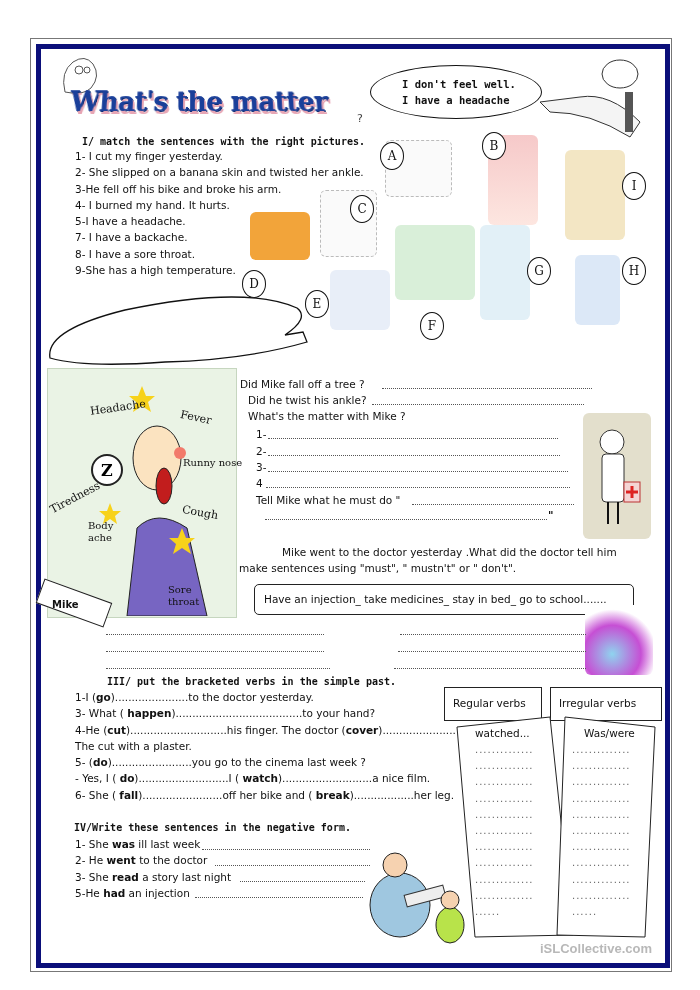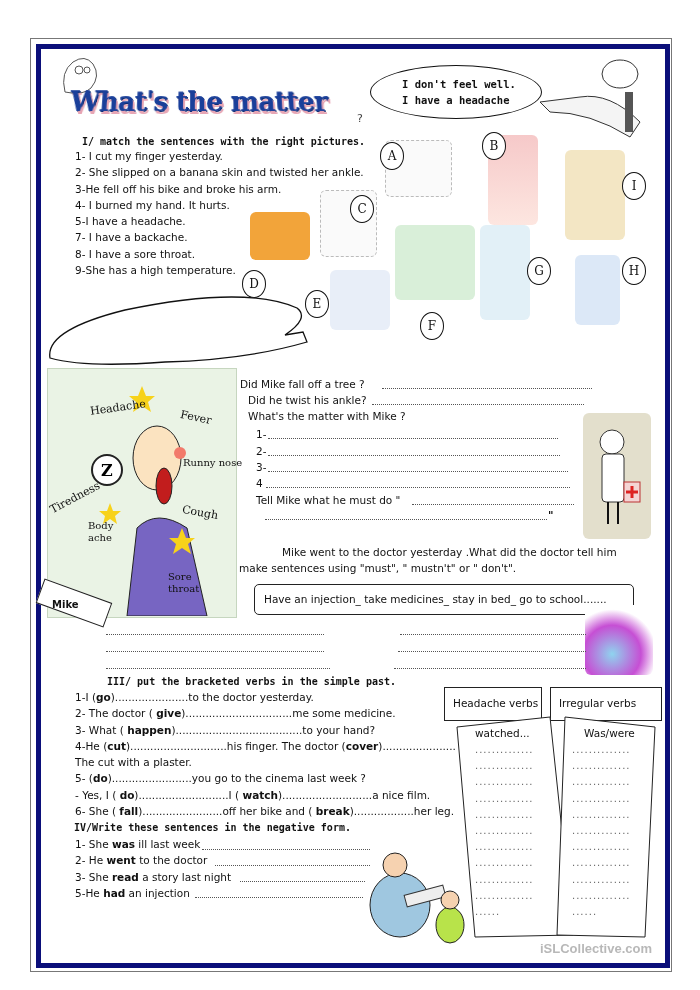--- a/index.html
+++ b/index.html
@@ -90,21 +90,21 @@
   <polygon points="95,18 99,28 108,28 101,34 104,44 95,38 86,44 89,34 82,28 91,28" fill="#f7d21b"></polygon>
   <polygon points="135,160 139,170 148,170 141,176 144,186 135,180 126,186 129,176 122,170 131,170" fill="#f7d21b"></polygon>
   <polygon points="63,135 66,143 74,143 68,148 70,156 63,151 56,156 58,148 52,143 60,143" fill="#f7d21b"></polygon>
 </svg>
 <div class="abs t" style="left:90px;top:400px;font-family:'DejaVu Serif',serif;font-size:11px;transform:rotate(-8deg);">Headache</div>
 <div class="abs t" style="left:180px;top:410px;font-family:'DejaVu Serif',serif;font-size:11px;transform:rotate(12deg);">Fever</div>
 <div class="abs t" style="left:183px;top:455px;font-family:'DejaVu Serif',serif;font-size:10px;">Runny nose</div>
 <div class="abs t" style="left:48px;top:490px;font-family:'DejaVu Serif',serif;font-size:11px;transform:rotate(-28deg);">Tiredness</div>
 <div class="abs t" style="left:182px;top:505px;font-family:'DejaVu Serif',serif;font-size:11px;transform:rotate(10deg);">Cough</div>
 <div class="abs t" style="left:88px;top:520px;font-family:'DejaVu Serif',serif;font-size:10px;width:30px;white-space:normal;line-height:12px;">Body ache</div>
-<div class="abs t" style="left:168px;top:571px;font-family:'DejaVu Serif',serif;font-size:10px;width:30px;white-space:normal;line-height:12px;">Sore throat</div>
+<div class="abs t" style="left:168px;top:584px;font-family:'DejaVu Serif',serif;font-size:10px;width:30px;white-space:normal;line-height:12px;">Sore throat</div>
 <div class="abs" style="left:38px;top:590px;width:70px;height:24px;background:#fff;border:1px solid #222;transform:rotate(20deg);"></div>
 <div class="abs t b" style="left:52px;top:597px;font-size:10px;">Mike</div>
 
 <div class="abs t" style="left:240px;top:376px;">Did Mike fall off a tree ?</div>
 <div class="dots" style="left:382px;top:388px;width:210px;"></div>
 <div class="abs t" style="left:248px;top:392px;">Did he twist his ankle?</div>
 <div class="dots" style="left:372px;top:404px;width:212px;"></div>
 <div class="abs t" style="left:248px;top:408px;">What's the matter with Mike ?</div>
 <div class="abs t" style="left:256px;top:426px;">1-</div>
 <div class="dots" style="left:268px;top:438px;width:290px;"></div>
@@ -140,21 +140,20 @@
 <div class="dots" style="left:106px;top:634px;width:218px;"></div>
 <div class="dots" style="left:400px;top:634px;width:186px;"></div>
 <div class="dots" style="left:106px;top:651px;width:218px;"></div>
 <div class="dots" style="left:398px;top:651px;width:188px;"></div>
 <div class="dots" style="left:106px;top:668px;width:224px;"></div>
 <div class="dots" style="left:394px;top:668px;width:192px;"></div>
 
 <div class="abs t b" style="left:107px;top:674px;font-family:'DejaVu Sans Mono',monospace;font-size:10px;">III/ put the bracketed verbs in the simple past.</div>
 <div class="abs" style="left:75px;top:689px;">
   <div class="t"><span>1-I (</span><span class="b">go</span><span>)......................to the doctor yesterday.</span></div>
-  <div class="t"><span>2- The doctor ( </span><span class="b">give</span><span>)................................me some medicine.</span></div>
   <div class="t"><span>3- What ( </span><span class="b">happen</span><span>)......................................to your hand?</span></div>
   <div class="t"><span>4-He (</span><span class="b">cut</span><span>).............................his finger. The doctor (</span><span class="b">cover</span><span>)......................</span></div>
   <div class="t"><span>The cut with a plaster.</span></div>
   <div class="t"><span>5- (</span><span class="b">do</span><span>)........................you go to the cinema last week ?</span></div>
   <div class="t"><span>-  Yes, I ( </span><span class="b">do</span><span>)...........................I ( </span><span class="b">watch</span><span>)...........................a nice film.</span></div>
   <div class="t"><span>6- She ( </span><span class="b">fall</span><span>)........................off her bike and  ( </span><span class="b">break</span><span>)..................her leg.</span></div>
 </div>
 
 <div class="abs t b" style="left:74px;top:820px;font-family:'DejaVu Sans Mono',monospace;font-size:10px;">IV/Write these sentences in the negative form.</div>
 <div class="abs" style="left:75px;top:836px;">
@@ -170,21 +169,21 @@
 
 <svg class="abs" style="left:360px;top:850px" width="110" height="100">
   <ellipse cx="40" cy="55" rx="30" ry="32" fill="#9fc7e0" stroke="#222"></ellipse>
   <circle cx="35" cy="15" r="12" fill="#f6d2b0" stroke="#222"></circle>
   <rect x="45" y="40" width="40" height="12" fill="#eee" stroke="#333" transform="rotate(-15 65 46)"></rect>
   <ellipse cx="90" cy="75" rx="14" ry="18" fill="#b8e34a" stroke="#222"></ellipse>
   <circle cx="90" cy="50" r="9" fill="#f6d2b0" stroke="#222"></circle>
 </svg>
 
 <div class="box" style="left:444px;top:687px;width:96px;height:32px;"></div>
-<div class="abs t" style="left:453px;top:695px;">Headache verbs</div>
+<div class="abs t" style="left:453px;top:695px;">Regular verbs</div>
 <div class="box" style="left:550px;top:687px;width:110px;height:32px;"></div>
 <div class="abs t" style="left:559px;top:695px;">Irregular verbs</div>
 
 <svg class="abs" style="left:455px;top:715px" width="210" height="225">
   <path d="M2 12 L95 2 L118 220 L20 222Z" fill="#fff" stroke="#222" stroke-width="1"></path>
   <path d="M110 2 L200 12 L190 222 L102 220Z" fill="#fff" stroke="#222" stroke-width="1"></path>
 </svg>
 <div class="abs t" style="left:475px;top:725px;">watched...</div>
 <div class="abs t" style="left:584px;top:725px;">Was/were</div>
 <div class="abs" style="left:475px;top:742px;">

